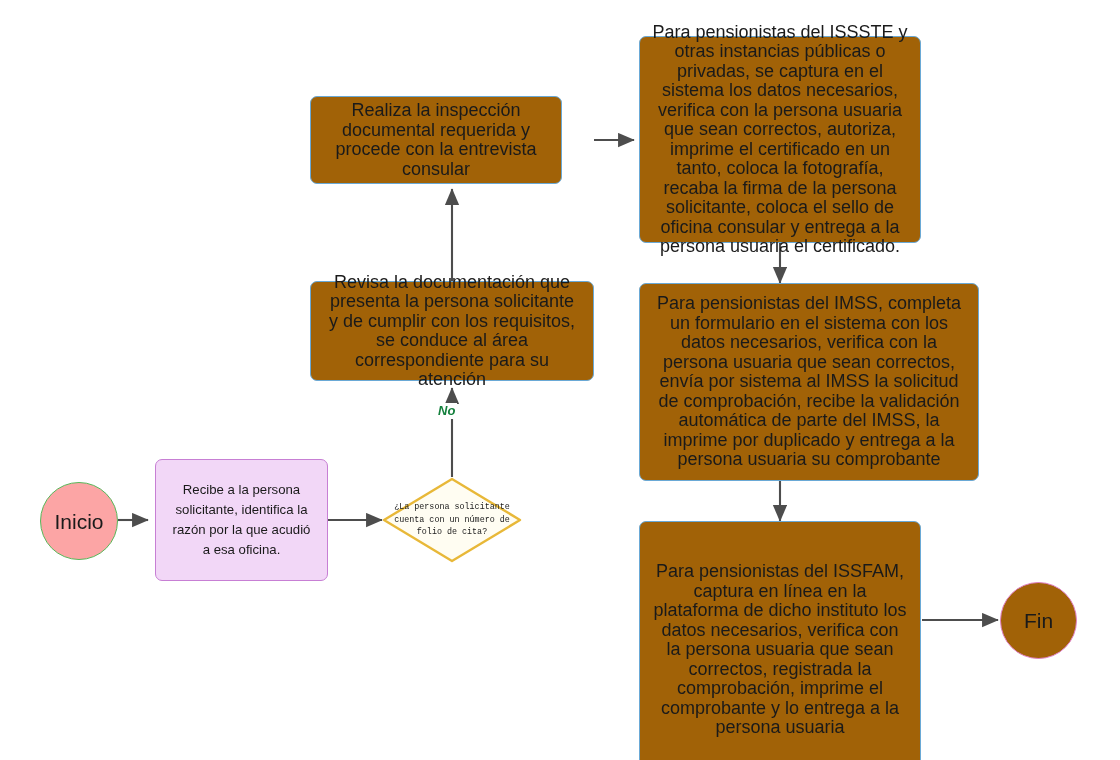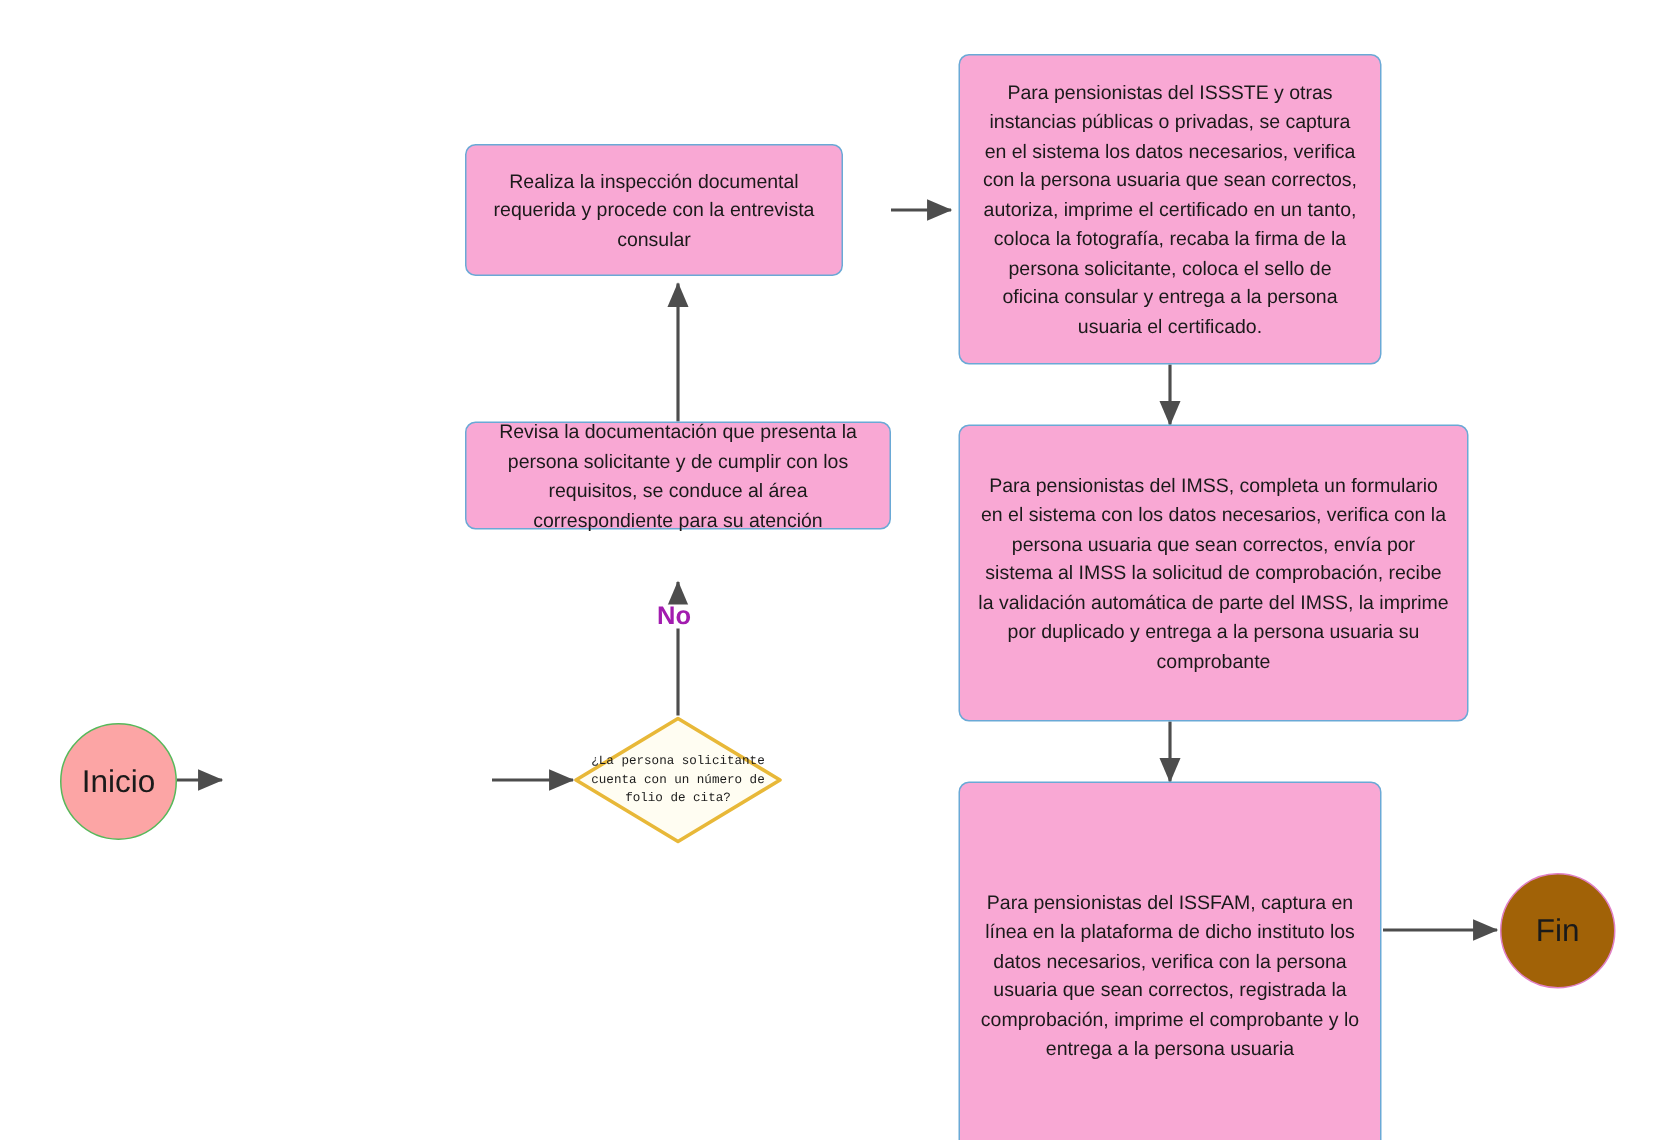--- a/index.html
+++ b/index.html
@@ -31,22 +31,22 @@
     box-sizing: border-box;
     display: flex;
     align-items: center;
     justify-content: center;
     text-align: center;
     color: #1a1a1a;
   }
   .proc {
     border-radius: 7px;
     border: 1.6px solid #6aa9d6;
-    background: #f9a8d4;
-    font-size: 13px;
+    background: #a16207;
+    font-size: 18px;
     line-height: 19.5px;
     padding: 6px 12px;
   }
   .proc.pink {
     border-color: #c77fd4;
     background: #f2d7f7;
     font-size: 13.2px;
     line-height: 20px;
   }
   .terminator {
@@ -85,26 +85,27 @@
     justify-content: center;
     text-align: center;
     font-size: 8.4px;
     line-height: 12.5px;
     color: #1a1a1a;
     padding: 0 6px;
     box-sizing: border-box;
   }
   .edge-label {
     position: absolute;
-    font-size: 17px;
+    font-size: 13px;
     font-weight: bold;
-    color: #a21caf;
+    color: #15803d;
     background: #ffffff;
     padding: 0 2px;
     line-height: 16px;
+    font-style: italic;
   }
 </style>
 </head>
 <body>
 
 <div id="canvas">
 
   <svg id="edges" viewBox="0 0 1120 760" width="1120" height="760">
     <defs>
       <marker id="arrowhead" markerWidth="9" markerHeight="9" refX="7.6" refY="3.4" orient="auto" markerUnits="strokeWidth">
@@ -126,31 +127,34 @@
 
     <line x1="780" y1="481" x2="780" y2="521" stroke="#4d4d4d" stroke-width="2.1" marker-end="url(#arrowhead)"></line>
 
     <line x1="922" y1="620" x2="998" y2="620" stroke="#4d4d4d" stroke-width="2.1" marker-end="url(#arrowhead)"></line>
   </svg>
 
   <div class="node terminator start" style="left:40px; top:482px; width:78px; height:78px;">
     <span>Inicio</span>
   </div>
 
+  <div class="node proc pink" style="left:155px; top:459px; width:173px; height:122px;">
+    <span>Recibe a la persona solicitante, identifica la razón por la que acudió a esa oficina.</span>
+  </div>
 
   <div class="decision-wrap" style="left:382px; top:477px; width:140px; height:86px;">
     <svg class="diamond-shape" width="140" height="86" viewBox="0 0 140 86">
       <polygon points="70,2 138,43 70,84 2,43" fill="#fffdf2" stroke="#e8b838" stroke-width="2.4" stroke-linejoin="round"></polygon>
     </svg>
     <div class="decision-label">¿La persona solicitante cuenta con un número de folio de cita?</div>
   </div>
 
   <div class="edge-label" style="left:436px; top:403px;">No</div>
 
-  <div class="node proc" style="left:310px; top:281px; width:284px; height:72px;">
+  <div class="node proc" style="left:310px; top:281px; width:284px; height:100px;">
     <span>Revisa la documentación que presenta la persona solicitante y de cumplir con los requisitos, se conduce al área correspondiente para su atención</span>
   </div>
 
   <div class="node proc" style="left:310px; top:96px; width:252px; height:88px;">
     <span>Realiza la inspección documental requerida y procede con la entrevista consular</span>
   </div>
 
   <div class="node proc" style="left:639px; top:36px; width:282px; height:207px;">
     <span>Para pensionistas del ISSSTE y otras instancias públicas o privadas, se captura en el sistema los datos necesarios, verifica con la persona usuaria que sean correctos, autoriza, imprime el certificado en un tanto, coloca la fotografía, recaba la firma de la persona solicitante, coloca el sello de oficina consular y entrega a la persona usuaria el certificado.</span>
   </div>

